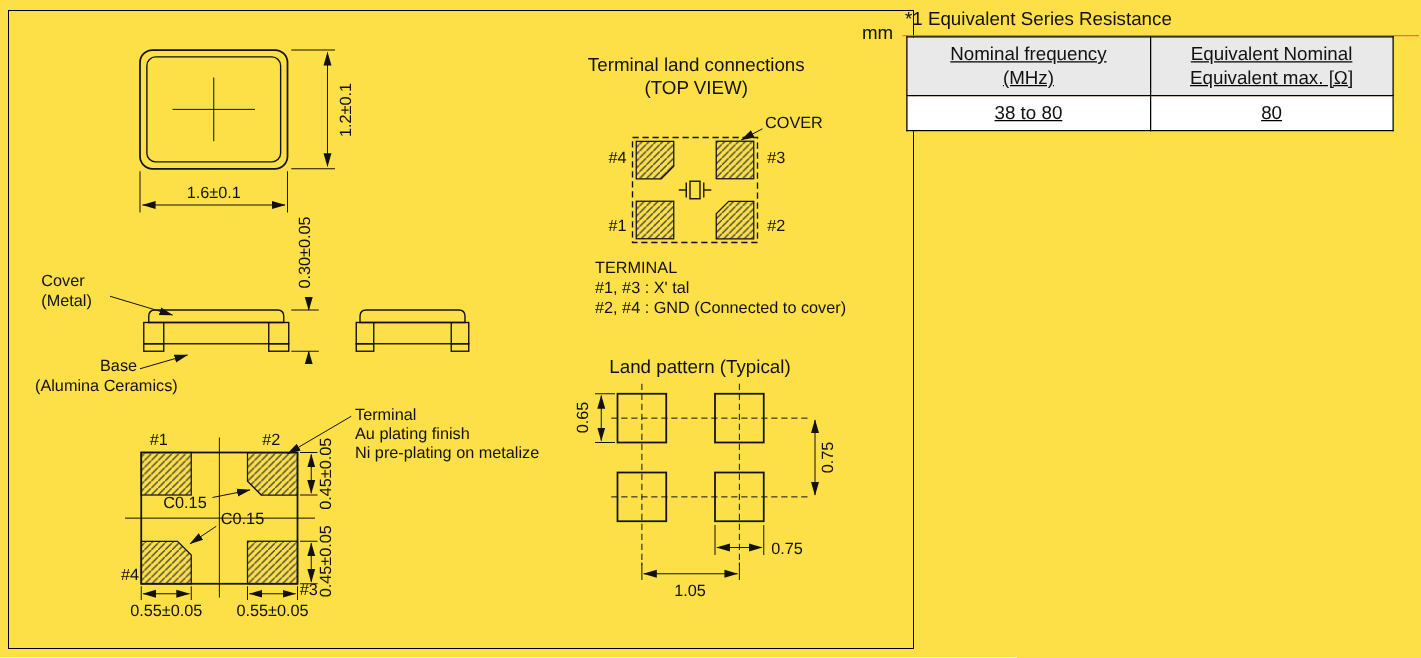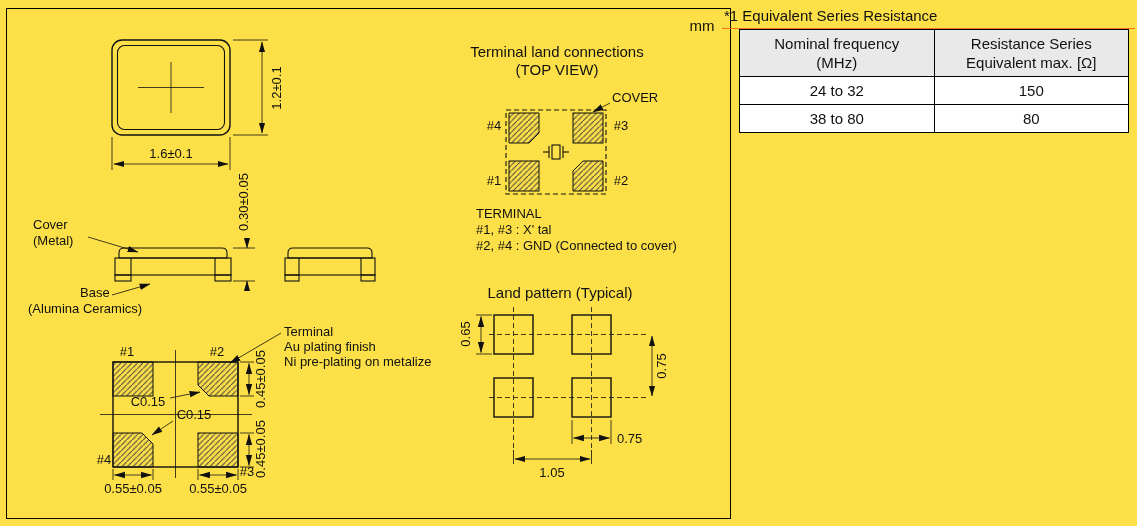--- a/index.html
+++ b/index.html
@@ -13,21 +13,21 @@
   .t15 { font-size:15px; }
   .ln   { stroke:#111; stroke-width:1.1; fill:none; }
   .thick{ stroke-width:1.4; }
   .thin { stroke:#111; stroke-width:0.8; fill:none; }
   .dashed { stroke-dasharray:5 3; }
   .pad { fill:url(#hatch); stroke:#111; stroke-width:1; }
 
   
   .esr { position:absolute; left:722px; top:6px; width:413px; }
   .esr-title { font-size:15px; line-height:19px; padding:0 0 3px 2px; border-bottom:1px solid #f97316; color:#111; }
-  .esr-table { border-collapse:collapse; margin-left:17px; width:390px; table-layout:fixed; }
+  .esr-table { border-collapse:collapse; margin-left:3px; width:390px; table-layout:fixed;text-decoration:underline; }
   .esr-table th, .esr-table td { border:1px solid #000; text-align:center; vertical-align:middle;
       font-size:15px; font-weight:400; color:#111; background:#fff; }
   .esr-table th { background:#e9e9e9; height:47px; line-height:19px; }
   .esr-table td { height:28px; }
 </style>
 </head>
 <body>
 
 <div class="canvas">
 
@@ -217,30 +217,26 @@
   <div class="esr">
     <div class="esr-title">*1 Equivalent Series Resistance</div>
     <table class="esr-table">
       <thead>
         <tr>
           <th>
             <div>Nominal frequency</div>
             <div>(MHz)</div>
           </th>
           <th>
-            <div>Resistance Series</div>
+            <div>Equivalent Nominal</div>
             <div>Equivalent max. [Ω]</div>
           </th>
         </tr>
       </thead>
       <tbody>
-        <tr>
-          <td>24 to 32</td>
-          <td>150</td>
-        </tr>
         <tr>
           <td>38 to 80</td>
           <td>80</td>
         </tr>
       </tbody>
     </table>
   </div>
 
 </div>
 

